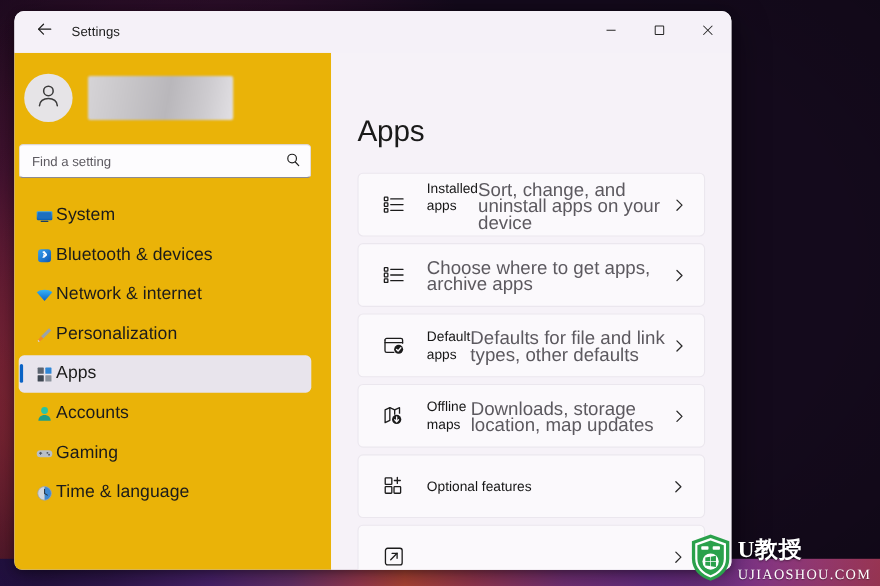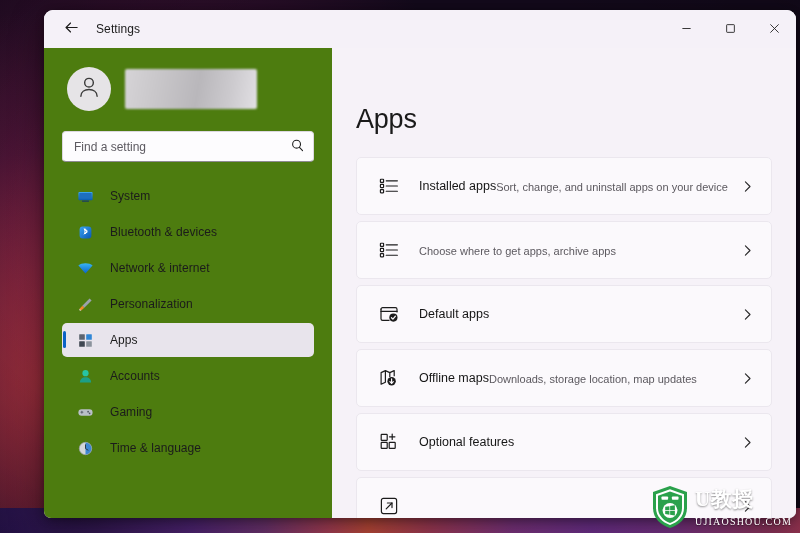--- a/index.html
+++ b/index.html
@@ -48,22 +48,22 @@
         rgba(200, 70, 70, 0.55) 0%, rgba(120, 45, 120, 0.18) 55%, rgba(0,0,0,0) 80%);
   }
   .wp-vignette {
     background: radial-gradient(ellipse 900px 620px at 50% 45%,
        rgba(0,0,0,0) 40%, rgba(0,0,0,0.45) 100%);
   }
 
   
   #settings-window {
     position: absolute;
-    left: 44px; top: 10px;
-    width: 752px; height: 508px;
+    left: 13px; top: 10px;
+    width: 652px; height: 508px;
     background: #f3eff7;
     border-radius: 9px 9px 7px 7px;
     box-shadow: 0 10px 34px rgba(0,0,0,0.48), 0 2px 8px rgba(0,0,0,0.30);
     overflow: hidden;
     display: flex;
     flex-direction: column;
   }
 
   
   .titlebar {
@@ -106,22 +106,22 @@
   .window-body {
     flex: 1 1 auto;
     display: flex;
     min-height: 0;
   }
 
   
   .sidebar {
     width: 288px;
     flex: 0 0 288px;
-    background: #4d7c0f;
-    padding: 0 18px 0 18px;
+    background: #eab308;
+    padding: 0 18px 0 4px;
     display: flex;
     flex-direction: column;
   }
   .account {
     display: flex;
     align-items: center;
     height: 60px;
     margin-top: 11px;
     padding-left: 5px;
   }
@@ -191,22 +191,22 @@
     border-radius: 2px;
     background: #0b63c5;
   }
   .nav-icon {
     width: 19px; height: 19px;
     flex: 0 0 19px;
     display: flex; align-items: center; justify-content: center;
   }
   .nav-icon svg { width: 17px; height: 17px; display: block; }
   .nav-label {
-    margin-left: 15px;
-    font-size: 12px;
+    margin-left: 1px;
+    font-size: 16px;
     color: #1b1b1b;
     letter-spacing: 0.05px;
   }
 
   
   .content {
     flex: 1 1 auto;
     background: #f6f2f8;
     padding: 0 24px 0 24px;
     overflow: hidden;
@@ -246,21 +246,21 @@
     display: flex;
     flex-direction: row;
     justify-content: center;
   }
   .card-title {
     font-size: 12.5px;
     color: #161616;
     line-height: 16px;
   }
   .card-sub {
-    font-size: 11px;
+    font-size: 17px;
     color: #5c595f;
     line-height: 15px;
     margin-top: 2px;
   }
   .card-chev {
     margin-left: auto;
     width: 16px; height: 16px;
     color: #2a2a2a;
     display: flex; align-items: center; justify-content: center;
   }
@@ -299,21 +299,21 @@
   }
   .wm-main {
     font-size: 21px;
     color: #ffffff;
     font-weight: bold;
     line-height: 22px;
     letter-spacing: 0.5px;
     text-shadow: 0 1px 2px rgba(0,0,0,0.45);
   }
   .wm-sub {
-    font-size: 10px;
+    font-size: 13px;
     color: #ffffff;
     letter-spacing: 1.2px;
     line-height: 10px;
     margin-top: 7px;
     text-shadow: 0 1px 1px rgba(0,0,0,0.4);
   }
 </style>
 </head>
 <body>
 
@@ -557,20 +557,21 @@
               <svg viewBox="0 0 22 22" fill="none" stroke="currentColor" stroke-width="1.2">
                 <path d="M3 6.2 a1.6 1.6 0 0 1 1.6-1.6 H17.4 A1.6 1.6 0 0 1 19 6.2 V9" stroke-linecap="round"></path>
                 <path d="M3 6.2 V15.8 A1.6 1.6 0 0 0 4.6 17.4 H11" stroke-linecap="round"></path>
                 <path d="M3 8.4 H19" stroke-linecap="round"></path>
                 <circle cx="15.4" cy="14.6" r="4.1" fill="currentColor" stroke="none"></circle>
                 <path d="M13.5 14.7 14.9 16.1 17.4 13.2" stroke="#fbf9fc" stroke-width="1.25" stroke-linecap="round" stroke-linejoin="round" fill="none"></path>
               </svg>
             </span>
             <div class="card-text">
               <span class="card-title">Default apps</span>
+              <span class="card-sub">Defaults for file and link types, other defaults</span>
             </div>
             <span class="card-chev">
               <svg viewBox="0 0 13 13" fill="none" stroke="currentColor" stroke-width="1.15" stroke-linecap="round" stroke-linejoin="round">
                 <path d="M4.4 1.9 9.0 6.5 4.4 11.1"></path>
               </svg>
             </span>
           </div>
 
           <div class="card">
             <span class="card-icon">

